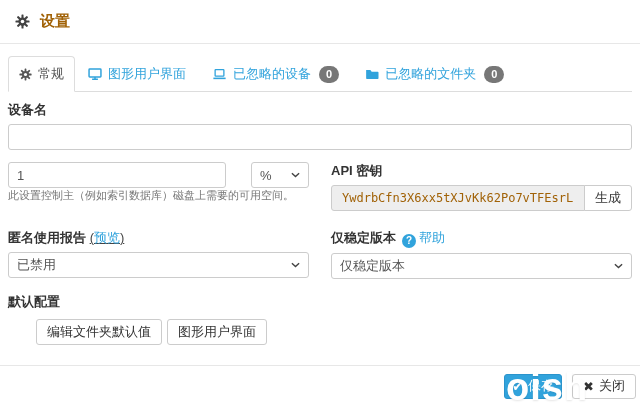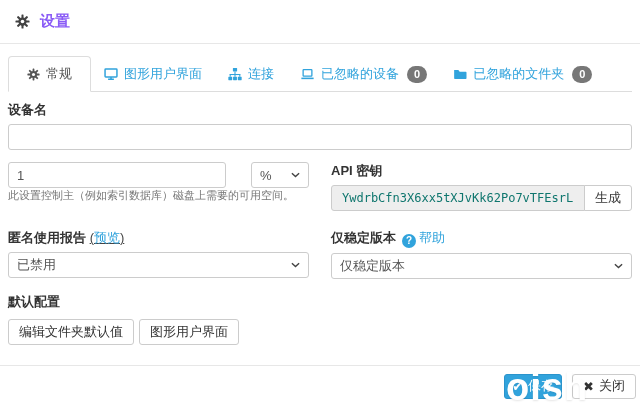--- a/index.html
+++ b/index.html
@@ -3,26 +3,26 @@
 <meta charset="utf-8">
 <style>
   * { margin:0; padding:0; box-sizing:border-box; }
   html,body { width:640px; height:403px; }
   body {
     font-family:"Liberation Sans","DejaVu Sans",sans-serif;
     font-size:13px; color:#333; background:#fff;
     overflow:hidden; position:relative;
   }
   .modal-header { padding:12px 15px; border-bottom:1px solid #e7e7e7; display:flex; align-items:center; }
-  .modal-title { font-size:15px; font-weight:bold; color:#8b5cf6; display:flex; align-items:center; gap:10px; }
+  .modal-title { font-size:15px; font-weight:bold; color:#a16207; display:flex; align-items:center; gap:10px; }
   .icon { display:inline-flex; align-items:center; justify-content:center; flex:0 0 auto; }
 
   
   .tabs { display:flex; align-items:flex-end; margin:12px 8px 0; border-bottom:1px solid #ddd; }
-  .tab { display:flex; align-items:center; gap:6px; padding:8px 18px; margin-bottom:-1px;
+  .tab { display:flex; align-items:center; gap:6px; padding:8px 10px; margin-bottom:-1px;
          color:#31a3dc; cursor:pointer; border:1px solid transparent; white-space:nowrap; }
   .tab.inactive { padding:8px 12px; }
   .tab.active { background:#fff; border-color:#ddd; border-bottom-color:#fff;
                 border-radius:4px 4px 0 0; color:#555; cursor:default; }
   .badge { background:#777; color:#fff; font-size:11px; font-weight:bold; line-height:1;
            padding:3px 7px; border-radius:10px; margin-left:2px; }
 
   
   .modal-body { padding:9px 8px 0; }
   .field-label { display:block; font-weight:bold; color:#333; margin-bottom:5px; white-space:nowrap; }
@@ -35,29 +35,29 @@
   .help-text { color:#767676; white-space:nowrap; font-size:11px; }
 
   .selectbox { height:26px; border:1px solid #ccc; border-radius:3px; background:#fff;
                display:flex; align-items:center; justify-content:space-between;
                padding:0 8px; color:#555; cursor:pointer; }
   .selectbox .caret { color:#444; }
   .unit-select { width:58px; margin-left:25px; flex:0 0 auto; }
 
   .input-group { display:flex; width:100%; }
   .api-input { flex:1 1 auto; height:26px; border:1px solid #ccc; border-radius:3px 0 0 3px;
-               background:#eee; color:#0f766e; display:flex; align-items:center; padding:0 10px;
+               background:#eee; color:#a16207; display:flex; align-items:center; padding:0 10px;
                font-family:"DejaVu Sans Mono","Liberation Mono",monospace; font-size:12px;
                white-space:nowrap; overflow:hidden; }
   .btn { display:inline-flex; align-items:center; justify-content:center; gap:5px;
          border:1px solid #ccc; background:#fff; color:#333; font-size:13px;
          border-radius:3px; padding:4px 10px; height:26px; cursor:pointer;
          font-family:inherit; white-space:nowrap; }
   .btn-attached { border-radius:0 3px 3px 0; margin-left:-1px; flex:0 0 auto; }
-  .btn-row { display:flex; gap:5px; margin-top:5px; }
+  .btn-row { display:flex; gap:5px; margin-top:5px;margin-left:28px; }
 
   a.link { color:#31a3dc; text-decoration:none; cursor:pointer; }
   .label-extra { font-weight:normal; color:#444;text-decoration:underline; }
   .q-icon { width:14px; height:14px; border-radius:50%; background:#31a3dc; color:#fff;
             font-size:10px; font-weight:bold; display:inline-flex; align-items:center;
             justify-content:center; margin:0 3px 0 6px; vertical-align:-2px; }
 
   
   .modal-footer { margin-top:20px; border-top:1px solid #e7e7e7; padding:8px 4px 0 0;
                   display:flex; justify-content:flex-end; gap:10px; }
@@ -114,34 +114,20 @@
   <div class="tab inactive">
     <span class="icon">
       <svg width="14" height="14" viewBox="0 0 16 16" fill="none" stroke="#31a3dc" stroke-width="1.7">
         <rect x="1.2" y="2.2" width="13.6" height="9.2" rx="0.8"></rect>
         <path d="M8 11.5v2.2M4.7 14h6.6"></path>
       </svg>
     </span>
     <span>图形用户界面</span>
   </div>
 
-  <div class="tab inactive">
-    <span class="icon">
-      <svg width="14" height="14" viewBox="0 0 16 16" fill="#31a3dc">
-        <rect x="5.6" y="1" width="4.8" height="4" rx="0.5"></rect>
-        <rect x="0.4" y="11" width="4.4" height="4" rx="0.5"></rect>
-        <rect x="5.8" y="11" width="4.4" height="4" rx="0.5"></rect>
-        <rect x="11.2" y="11" width="4.4" height="4" rx="0.5"></rect>
-        <path d="M7.4 5h1.2v3.2H7.4z"></path>
-        <path d="M2 8h12v1.2H2z"></path>
-        <path d="M1.9 8h1.2v3H1.9zM7.4 8h1.2v3H7.4zM12.9 8h1.2v3h-1.2z"></path>
-      </svg>
-    </span>
-    <span>连接</span>
-  </div>
 
   <div class="tab inactive">
     <span class="icon">
       <svg width="15" height="14" viewBox="0 0 16 16" fill="none" stroke="#31a3dc" stroke-width="1.5">
         <rect x="3" y="3" width="10" height="7.4" rx="0.6"></rect>
         <path d="M1 13h14" stroke-width="1.8"></path>
       </svg>
     </span>
     <span>已忽略的设备</span>
     <span class="badge">0</span>

